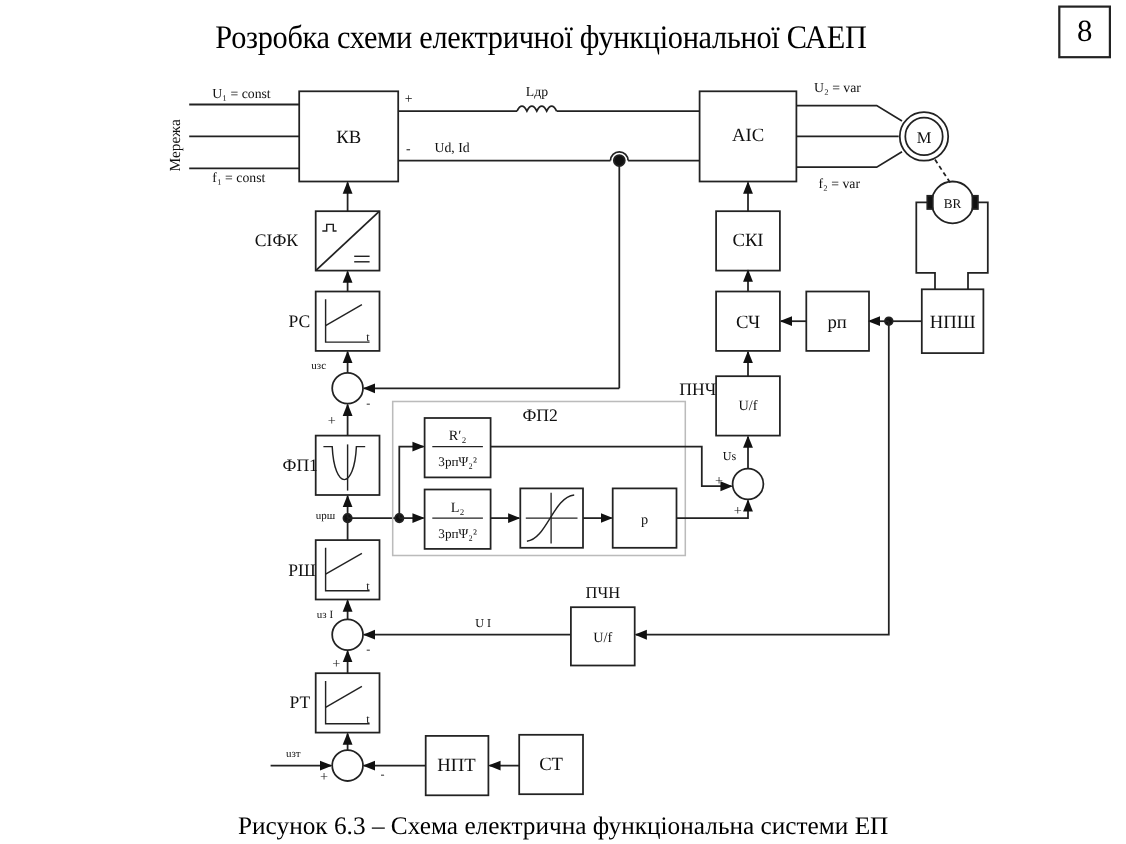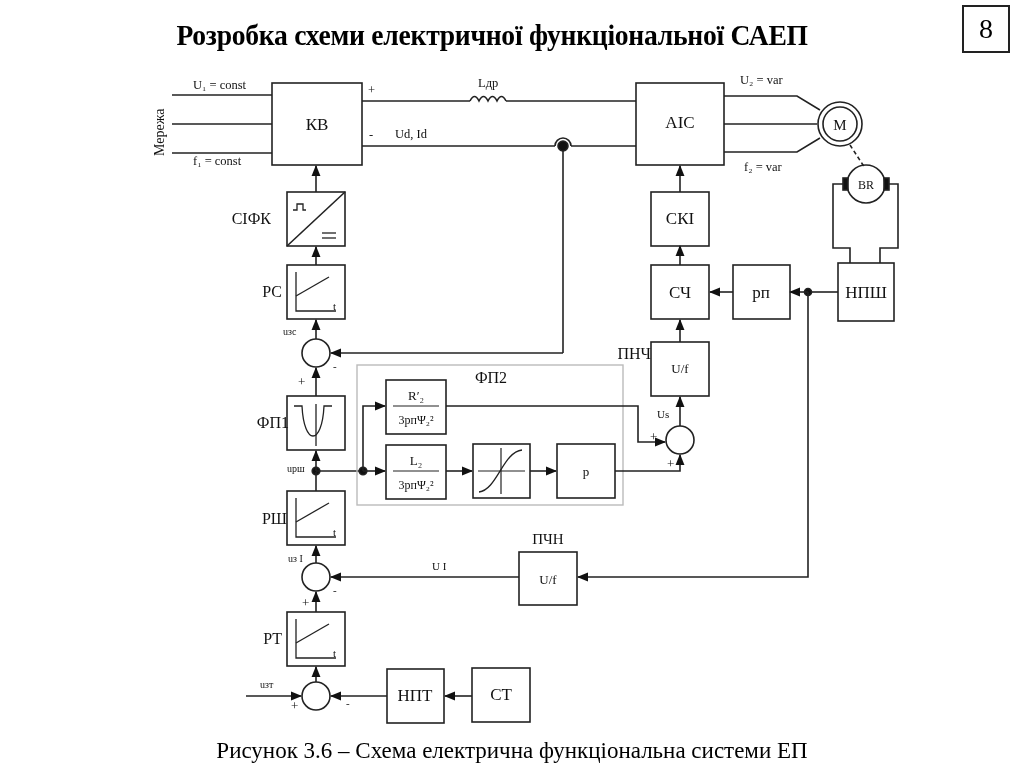--- a/index.html
+++ b/index.html
@@ -1,17 +1,17 @@
 <!DOCTYPE html>
 <html><head>
 <meta charset="utf-8">
 <style>
   html, body { margin:0; padding:0; background:#ffffff; }
   body { width:1024px; height:767px; position:relative; overflow:hidden; font-family:"Liberation Serif", "DejaVu Serif", serif; color:#000; }
-  .title { position:absolute; left:0; width:1024px; top:18px; text-align:center; font-weight:bold; font-size:30px; letter-spacing:-0.3px; }
+  .title { position:absolute; left:0; width:1024px; top:18px; text-align:center; font-weight:normal; font-size:30px; letter-spacing:-0.3px; }
   .title span { display:inline-block; transform:scaleX(0.92); transform-origin:center; margin-left:-40px; }
   .page-box { position:absolute; left:962px; top:5px; width:48px; height:48px; border:2px solid #222; box-sizing:border-box; display:flex; align-items:center; justify-content:center; font-size:28px; }
   .caption { position:absolute; left:0; width:1024px; top:738px; text-align:center; font-size:23px; }
   svg#diagram { position:absolute; left:0; top:0; }
   svg text { font-family:"Liberation Serif", "DejaVu Serif", serif; fill:#111; }
 </style>
 </head>
 <body>
 
 <div class="title"><span>Розробка схеми електричної функціональної САЕП</span></div>
@@ -220,13 +220,13 @@
     <text x="333" y="370">-</text>
     <text x="302" y="607" font-size="13">+</text>
     <text x="333" y="594">-</text>
     <text x="291" y="710" font-size="13">+</text>
     <text x="346" y="707">-</text>
     <text x="650" y="441" font-size="13">+</text>
     <text x="667" y="468" font-size="13">+</text>
   </g>
 </svg>
 
-<div class="caption">Рисунок 3.6 – Схема електрична функціональна системи ЕП</div>
+<div class="caption">Рисунок 6.3 – Схема електрична функціональна системи ЕП</div>
 
 </body></html>

